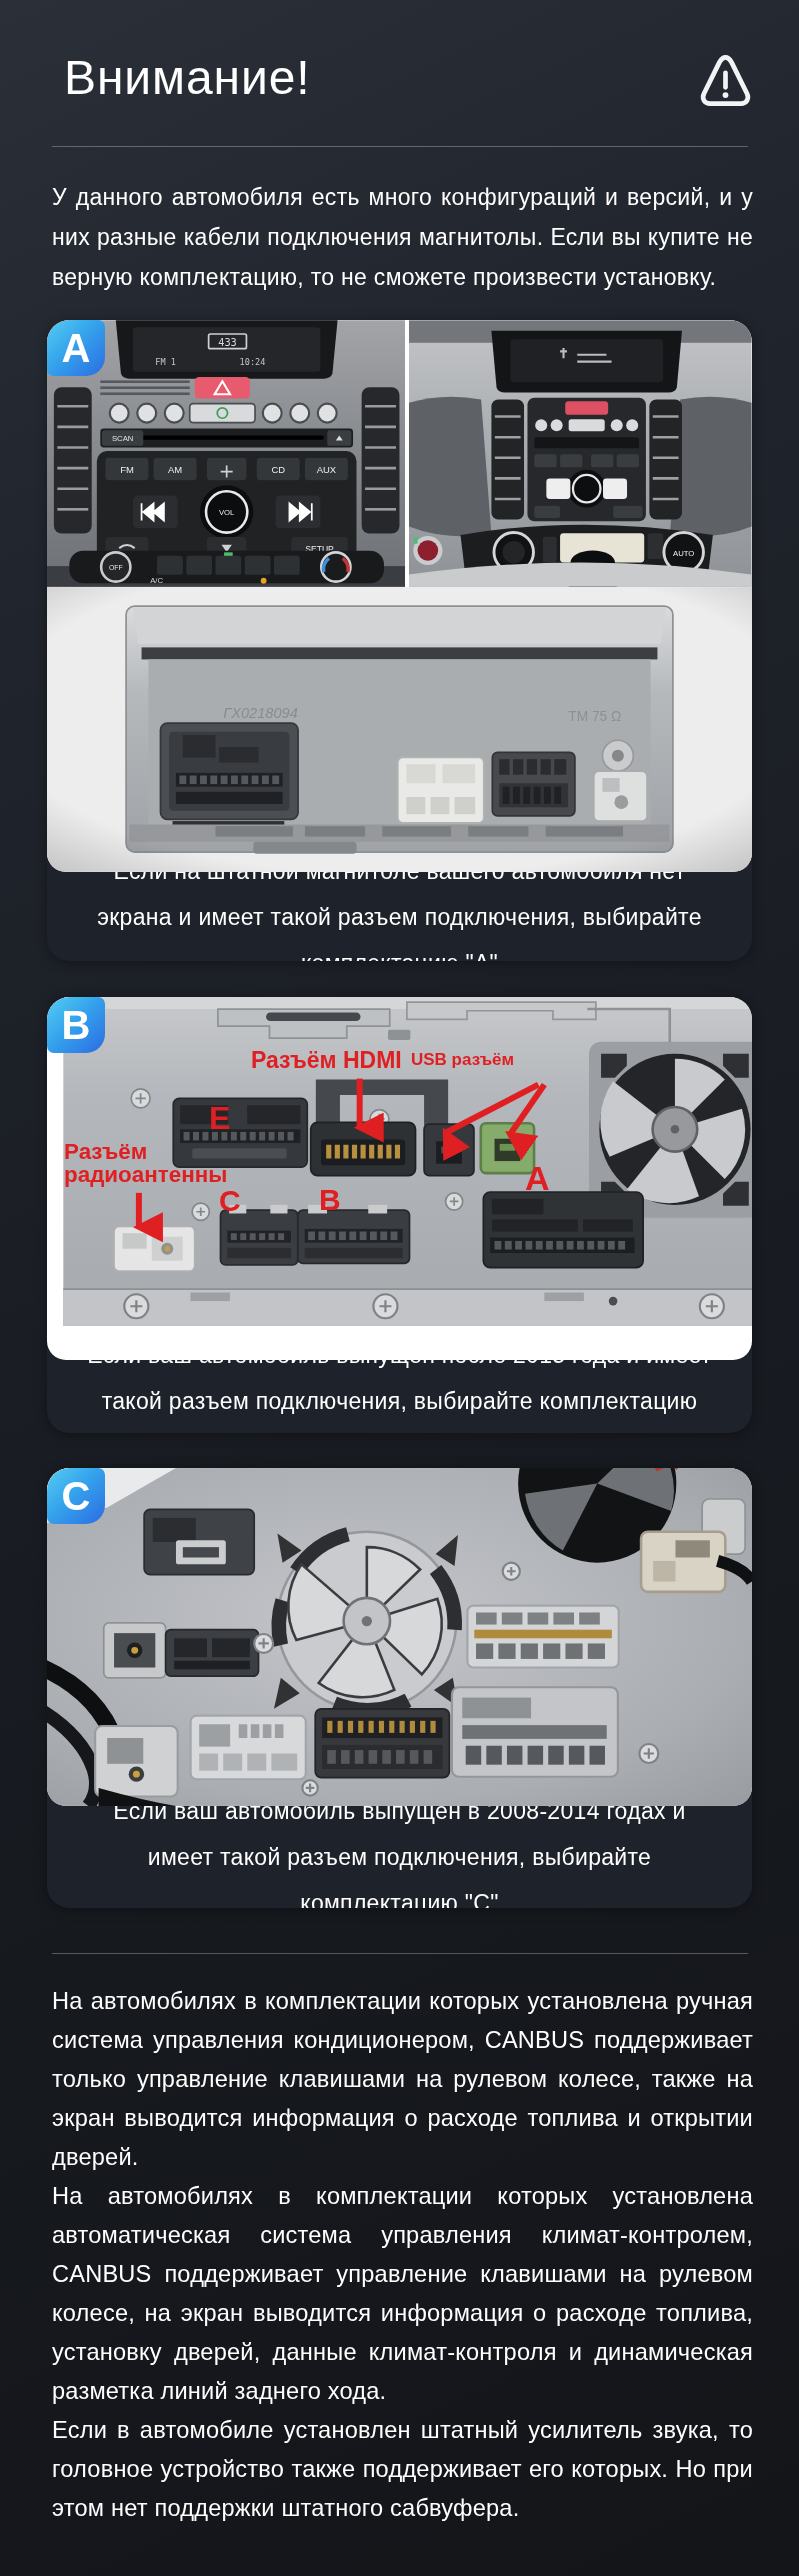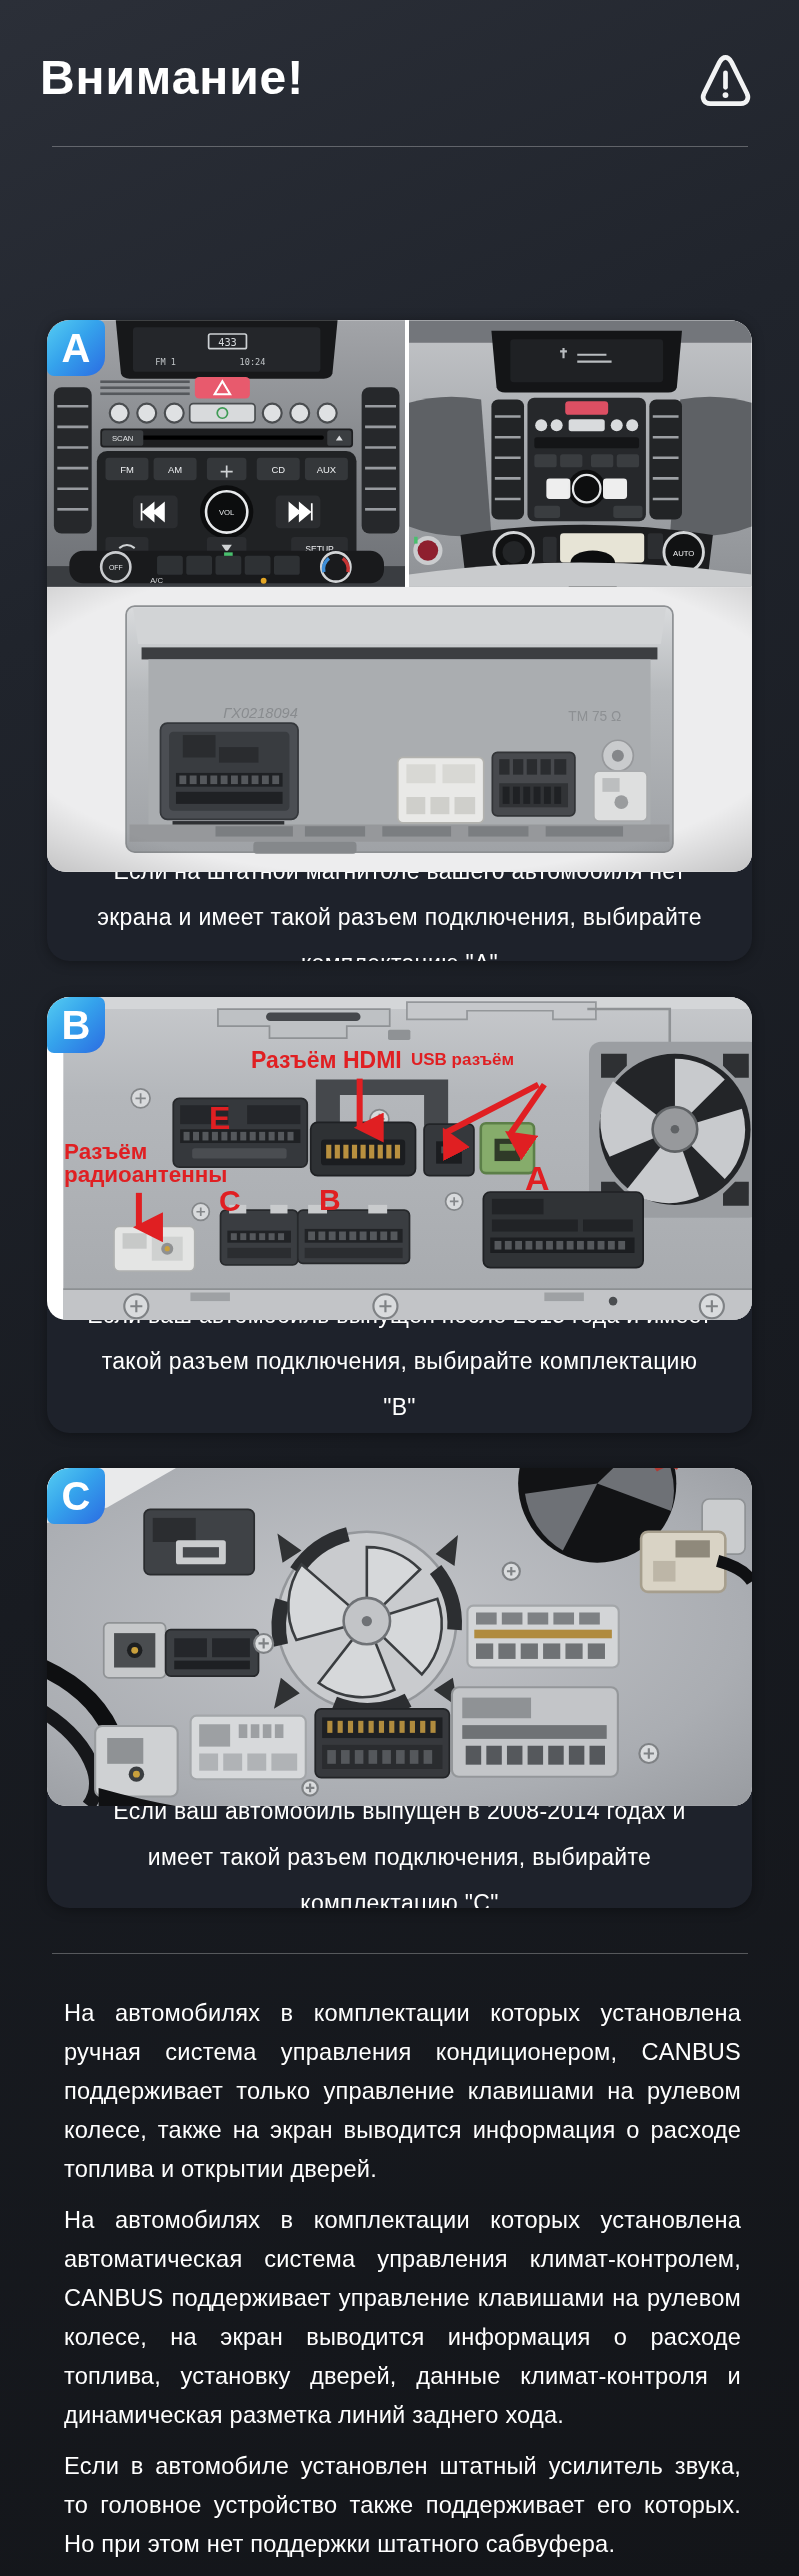--- a/index.html
+++ b/index.html
@@ -1,58 +1,58 @@
 <!DOCTYPE html>
 <html style="font-size:13.8px"><head>
 <meta charset="utf-8">
 <style>
   html,body{margin:0;padding:0;background:#0e1013;}
   .page{
     position:relative;width:800px;height:2576px;overflow:hidden;
     background:linear-gradient(155deg,#2b2f38 0%,#20242c 22%,#181b21 55%,#131519 100%);
     font-family:"Liberation Sans",sans-serif;color:#ffffff;
   }
-  .title{position:absolute;left:40px;top:50px;font-size:48px;font-weight:700;letter-spacing:0.9px;}
+  .title{position:absolute;left:64px;top:50px;font-size:48px;font-weight:400;letter-spacing:0.9px;}
   .warn-icon{position:absolute;right:48px;top:52px;width:53px;height:57px;}
   .divider{position:absolute;left:52px;width:696px;height:0.9px;background:rgba(255,255,255,0.28);}
   .intro{
     position:absolute;left:52px;top:177px;width:701px;
     font-size:23px;line-height:40px;text-align:justify;font-weight:400;letter-spacing:0.3px;
   }
   .card{
     position:absolute;left:47px;width:705px;border-radius:22.4px;overflow:hidden;
     background:#1e222b;box-shadow:0 1.7px 12px rgba(0,0,0,.35);
   }
   .card-a{top:320px;height:641px;}
   .card-b{top:997px;height:436px;}
   .card-c{top:1468px;height:440px;}
   .photo-row{display:flex;gap:4px;background:#ffffff;height:267px;}
   .photo-row svg{display:block;}
-  .photo-wide{position:relative;height:323px;background:#ffffff;border-radius:0 0 19px 19px;overflow:hidden;padding-left:16px;}
+  .photo-wide{position:relative;height:363px;background:#ffffff;border-radius:0 0 19px 19px;overflow:hidden;padding-left:16px;}
   .photo-wide-c{position:relative;height:338px;background:#ffffff;border-radius:0 0 19px 19px;overflow:hidden;}
   .photo-conn{position:relative;height:285px;background:#efefef;border-radius:0 0 19px 19px;overflow:hidden;}
   .caption{
     display:flex;align-items:center;justify-content:center;text-align:center;
     padding:0 40px;font-size:23px;line-height:46px;letter-spacing:0.3px;
   }
   .caption-a{height:89px;}
   .caption-b{height:81px;}
   .caption-c{height:102px;}
   .badge{
     position:absolute;top:0;left:0;width:58px;height:56px;z-index:5;
     background:linear-gradient(135deg,#55cdf2 0%,#35a3ec 45%,#2b6ce2 100%);
     border-radius:22.4px 6.9px 19px 6.9px;
     display:flex;align-items:center;justify-content:center;
     font-size:40px;font-weight:700;color:#fff;
   }
   .outro{
     position:absolute;left:52px;top:1982px;width:701px;
     font-size:23.6px;line-height:39px;text-align:justify;letter-spacing:0.2px;
   }
-  .outro p{margin:12px;}
+  .outro p{margin:0;}
   
   .ann{position:absolute;color:#e01f22;font-weight:700;z-index:4;line-height:1.04;}
   .ann-hdmi{left:204px;top:52px;font-size:23px;}
   .ann-usb{left:364px;top:54px;font-size:17px;}
   .ann-ant{left:17px;top:143px;font-size:22.4px;}
   .ltr{position:absolute;color:#e01f22;font-weight:700;z-index:4;}
   .ltr-e{left:162px;top:103px;font-size:32px;}
   .ltr-c{left:172px;top:187px;font-size:30px;}
   .ltr-b{left:272px;top:186px;font-size:30px;}
   .ltr-a{left:478px;top:162px;font-size:34px;}
@@ -63,20 +63,21 @@
 <div class="page">
 
   <div class="title">Внимание!</div>
   <svg class="warn-icon" viewBox="0 0 62 66">
     <path d="M31 6 C34 6 36 8 38 11.5 L56 48 C59 54 56 60 49 60 L13 60 C6 60 3 54 6 48 L24 11.5 C26 8 28 6 31 6 Z" fill="none" stroke="#f2f3f4" stroke-width="5.5" stroke-linejoin="round"></path>
     <line x1="31" y1="24" x2="31" y2="41" stroke="#f2f3f4" stroke-width="5.5" stroke-linecap="round"></line>
     <circle cx="31" cy="50" r="3.4" fill="#f2f3f4"></circle>
   </svg>
   <div class="divider" style="top:146px;"></div>
 
+  <div class="intro">У данного автомобиля есть много конфигураций и версий, и у них разные кабели подключения магнитолы. Если вы купите не верную комплектацию, то не сможете произвести установку.</div>
 
   <div class="card card-a">
     <div class="badge">A</div>
 
     <div class="photo-row">
 
       <svg width="359" height="267" viewBox="0 0 417 310">
         <defs>
           <linearGradient id="dashL" x1="0" y1="0" x2="0" y2="1">
             <stop offset="0" stop-color="#a2a4a8"></stop>

